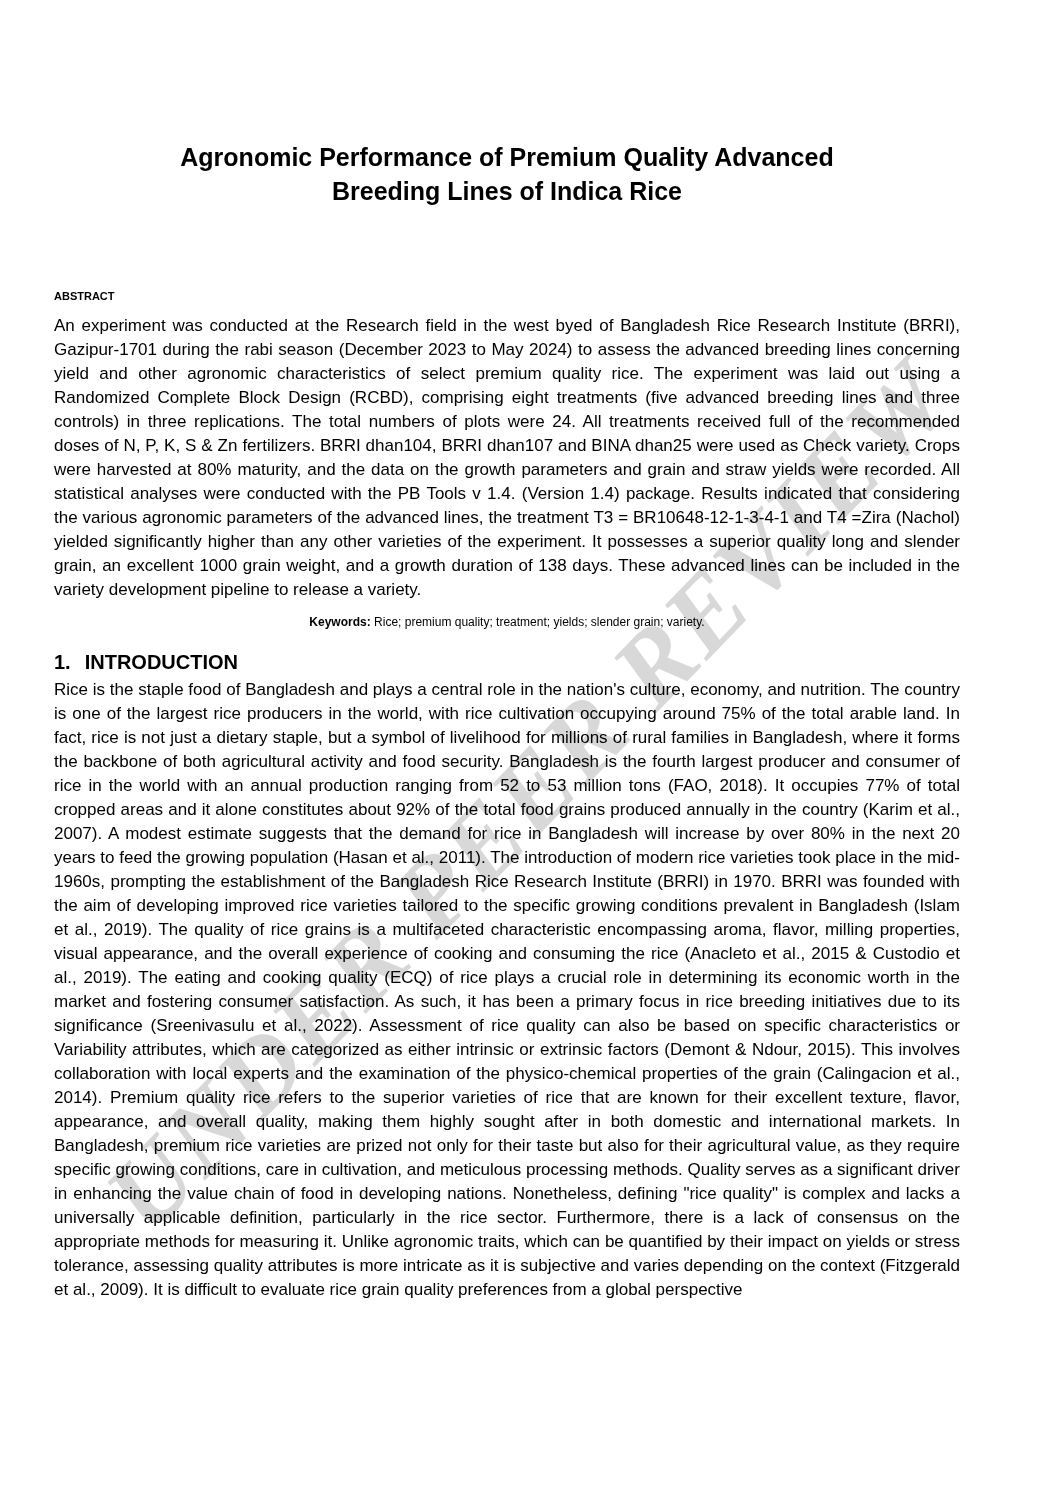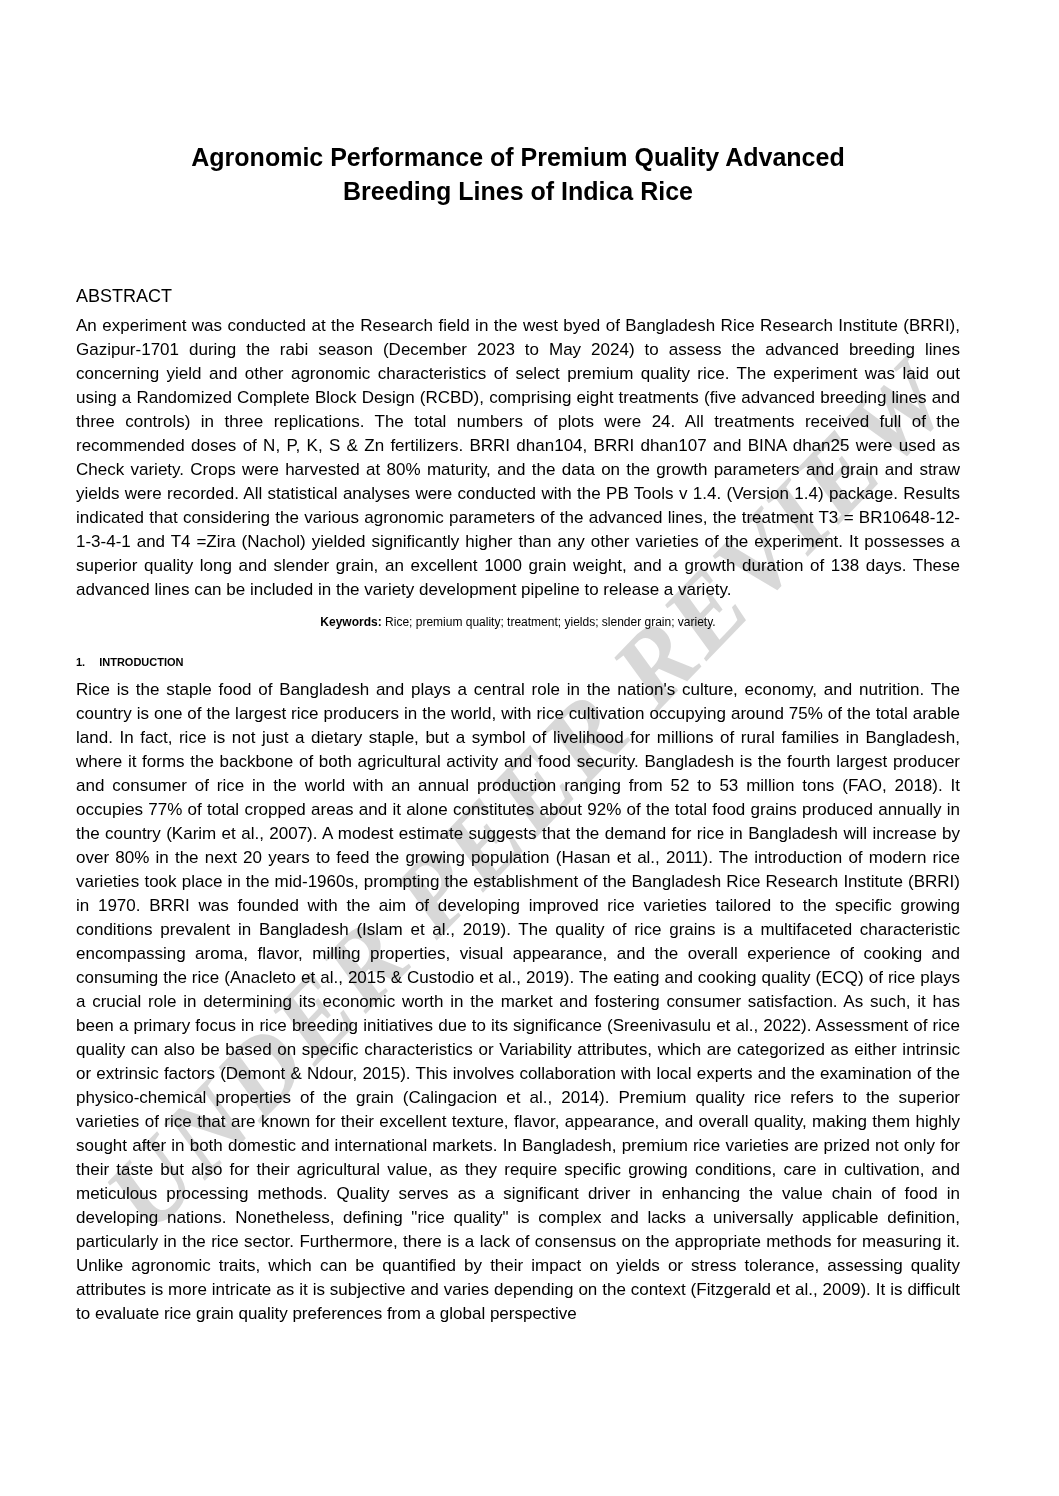--- a/index.html
+++ b/index.html
@@ -28,54 +28,54 @@
     letter-spacing: 3px;
     white-space: nowrap;
     color: rgba(125, 125, 125, 0.30);
     text-shadow: 2px 2px 1px rgba(255,255,255,0.65);
     z-index: 0;
     pointer-events: none;
   }
   .content {
     position: relative;
     z-index: 1;
-    padding: 140px 99px 0 76px;
+    padding: 140px 99px 0 54px;
   }
   .doc-title {
     margin: 0 0 78px 0;
     font-size: 25px;
     line-height: 34px;
     font-weight: bold;
     text-align: center;
     white-space: pre-line;
   }
   .section-heading {
     margin: 0 0 8px 0;
-    font-size: 18px;
+    font-size: 11px;
     line-height: 20px;
-    font-weight: normal;
+    font-weight: bold;
   }
   .body-text {
     margin: 0;
     font-size: 17px;
     line-height: 24px;
     text-align: justify;
   }
   .keywords-line {
     margin: 8px;
     font-size: 12px;
     line-height: 24px;
     text-align: center;
   }
   .keywords-label {
     font-weight: bold;
   }
   .intro-heading {
     margin: 18px 0 6px 0;
-    font-size: 11px;
+    font-size: 20px;
     line-height: 20px;
     font-weight: bold;
   }
   .intro-heading .section-number {
     display: inline-block;
     margin-right: 14px;
   }
 </style>
 </head>
 <body>

